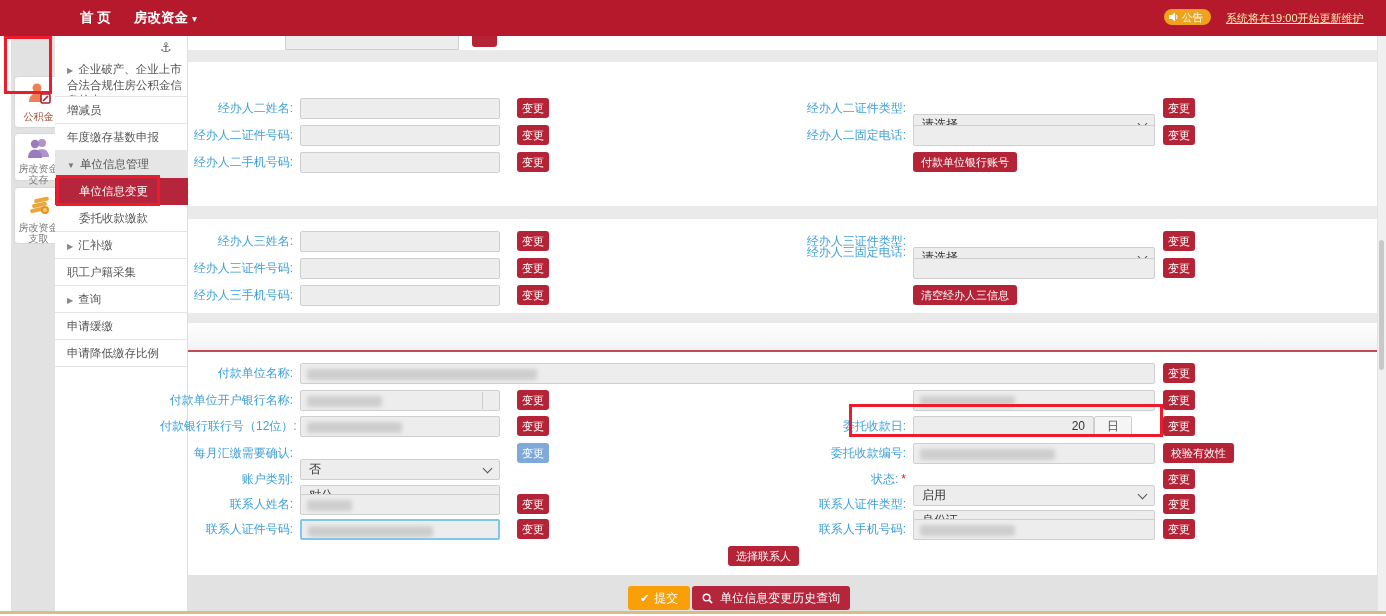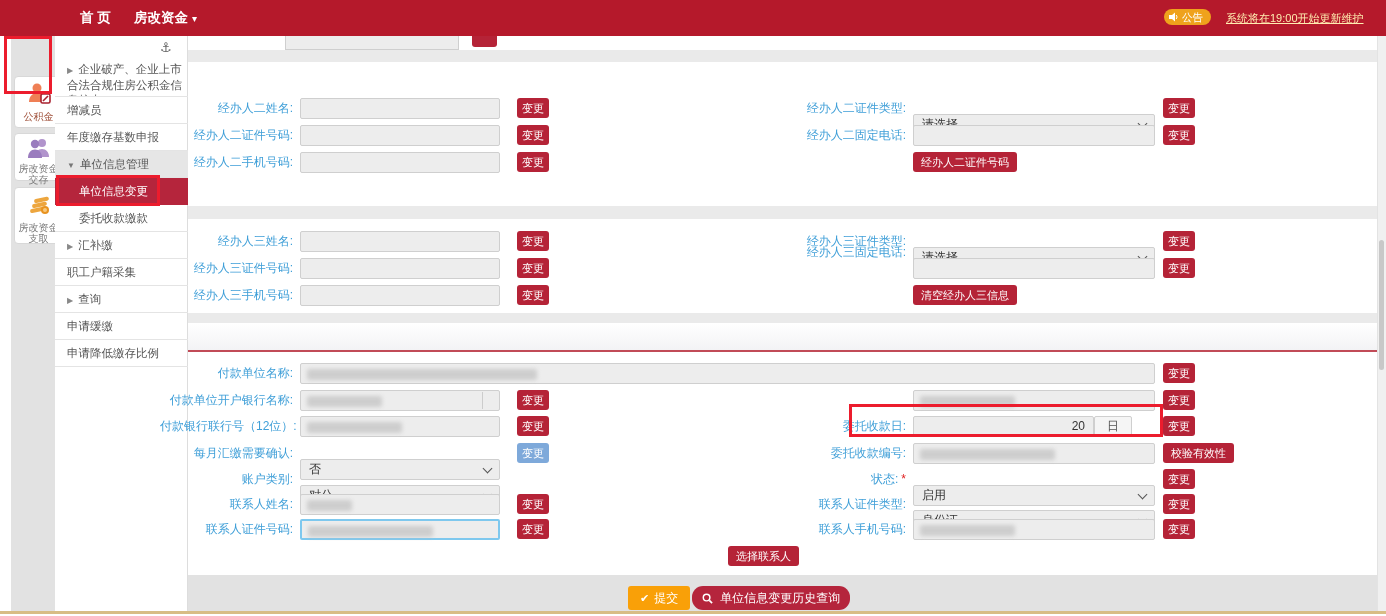--- a/index.html
+++ b/index.html
@@ -74,21 +74,21 @@
   .btn { position:absolute; height:20px; line-height:20px; text-align:center; font-size:11px; color:#fff; background:#b52337; border:none; border-radius:3px; cursor:pointer; white-space:nowrap; }
   .btn-change { width:32px; }
   .col-btn-l { left:517px; }
   .col-btn-r { left:1163px; }
   .btn-blue { background:#7ea9da; }
   .btn-pad { padding:0 8px; }
 
   
   .btn-submit { position:absolute; left:628px; top:586px; height:24px; line-height:24px; background:#f9a008; color:#fff; font-size:12px; border:none; border-radius:3px; padding:0 12px; cursor:pointer; }
   .btn-submit .check::before { content:"✔"; margin-right:5px; font-size:11px; }
-  .btn-history { position:absolute; left:692px; top:586px; height:24px; line-height:24px; background:#b5253c; color:#fff; font-size:12px; border:none; border-radius:11px; padding:0 10px; cursor:pointer; }
+  .btn-history { position:absolute; left:692px; top:586px; height:24px; line-height:24px; background:#b5253c; color:#fff; font-size:12px; border:none; border-radius:3px; padding:0 10px; cursor:pointer; }
   .btn-history svg { vertical-align:-2px; margin-right:4px; }
 
   
   .anno { position:absolute; border:3px solid #ec1c2d; pointer-events:none; z-index:60; background:transparent; }
   .anno1 { left:4px;  top:36px;  width:48px;  height:58px; }
   .anno2 { left:56px; top:175px; width:104px; height:31px; }
   .anno3 { left:849px; top:404px; width:314px; height:33px; }
 </style>
 </head>
 <body>
@@ -184,21 +184,21 @@
   <div class="f-select fld-r" style="top:98px">
     <span class="val">请选择...</span>
     <span class="chev"></span>
   </div>
   <button class="btn btn-change col-btn-r" style="top:98px">变更</button>
 
   <div class="f-label lab-r" style="top:125px">经办人二固定电话:</div>
   <div class="f-input fld-r" style="top:125px"><input style=""></div>
   <button class="btn btn-change col-btn-r" style="top:125px">变更</button>
 
-  <button class="btn btn-pad" style="left:913px; top:152px">经办人二证件号码</button>
+  <button class="btn btn-pad" style="left:913px; top:152px">付款单位银行账号</button>
 
   <div class="f-label lab-l" style="top:231px">经办人三姓名:</div>
   <div class="f-input fld-l" style="top:231px"><input style=""></div>
   <button class="btn btn-change col-btn-l" style="top:231px">变更</button>
 
   <div class="f-label lab-l" style="top:258px">经办人三证件号码:</div>
   <div class="f-input fld-l" style="top:258px"><input style=""></div>
   <button class="btn btn-change col-btn-l" style="top:258px">变更</button>
 
   <div class="f-label lab-l" style="top:285px">经办人三手机号码:</div>

